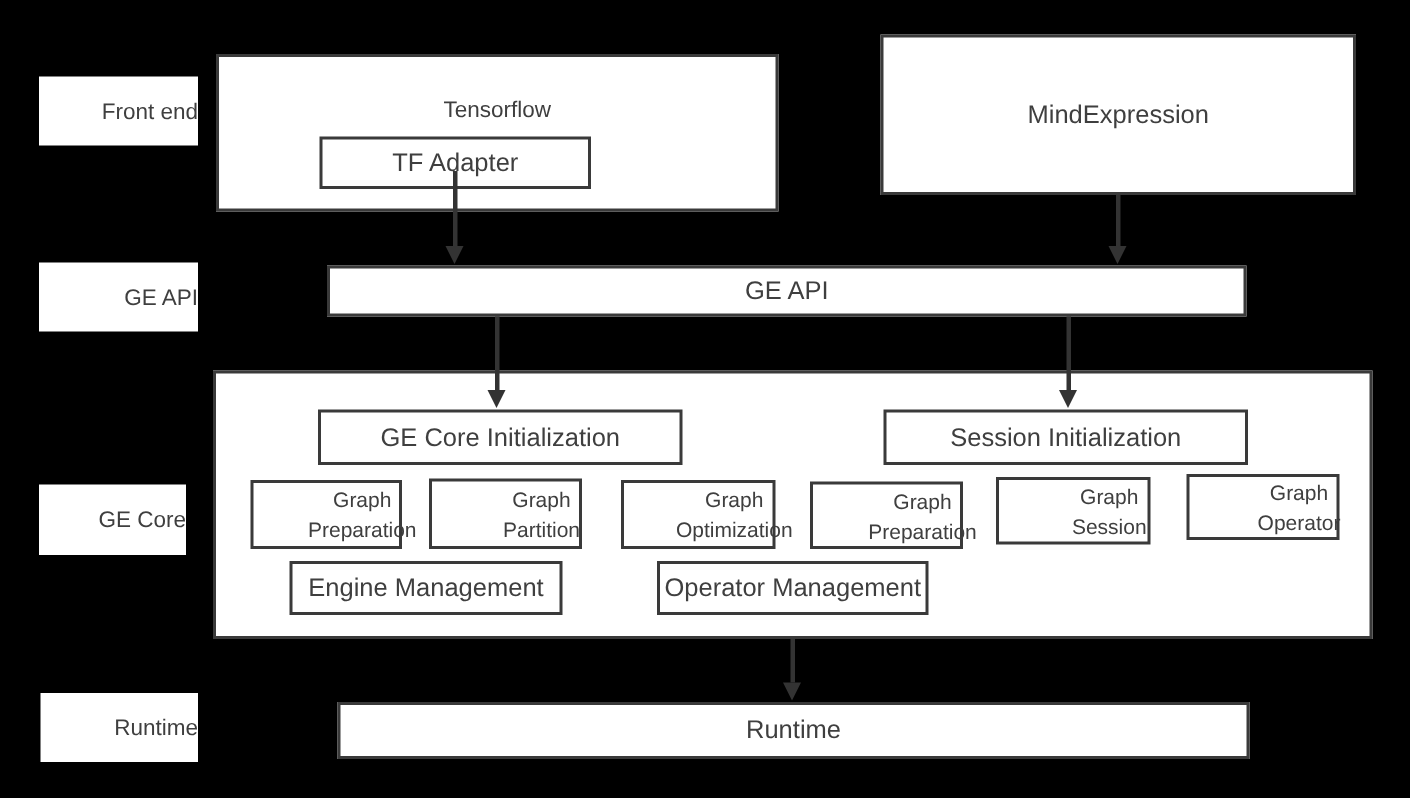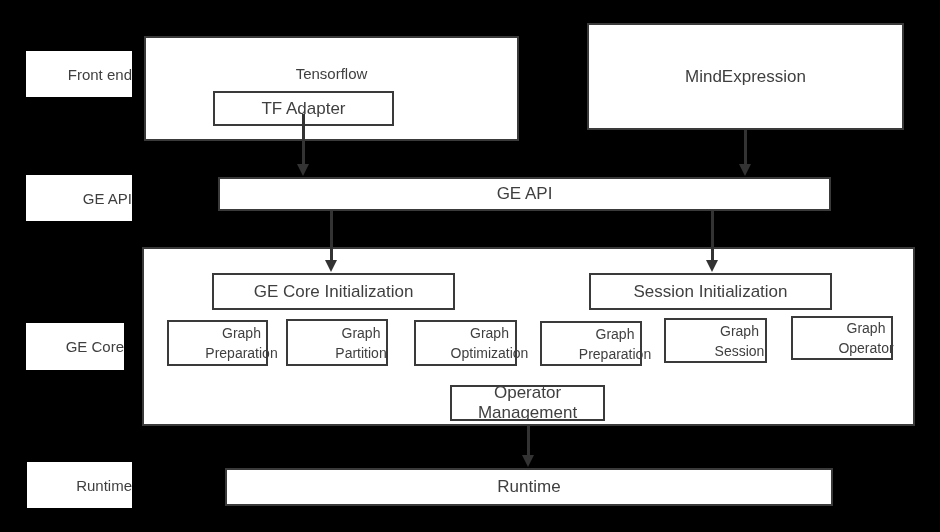--- a/index.html
+++ b/index.html
@@ -138,21 +138,24 @@
     </div>
     <div class="abs dbox two-line" style="left:520px; top:69px; width:103px; height:45px;">
       <span>Graph</span>
       <span>Session</span>
     </div>
     <div class="abs dbox two-line" style="left:647px; top:67px; width:102px; height:44px;">
       <span>Graph</span>
       <span>Operator</span>
     </div>
 
-    <div class="abs dbox" style="left:306px; top:125px; width:155px; height:36px;margin-top:11px;">
+    <div class="abs dbox" style="left:49px; top:125px; width:182px; height:36px;">
+      <span>Engine Management</span>
+    </div>
+    <div class="abs dbox" style="left:294px; top:125px; width:181px; height:36px;">
       <span>Operator Management</span>
     </div>
   </div>
 
   <div class="abs dbox" style="left:225px; top:468px; width:608px; height:38px;">
     <span>Runtime</span>
   </div>
 
   <div class="arrow" style="left:297px; top:114px; height:62px;">
     <div class="arrow-line"></div>

